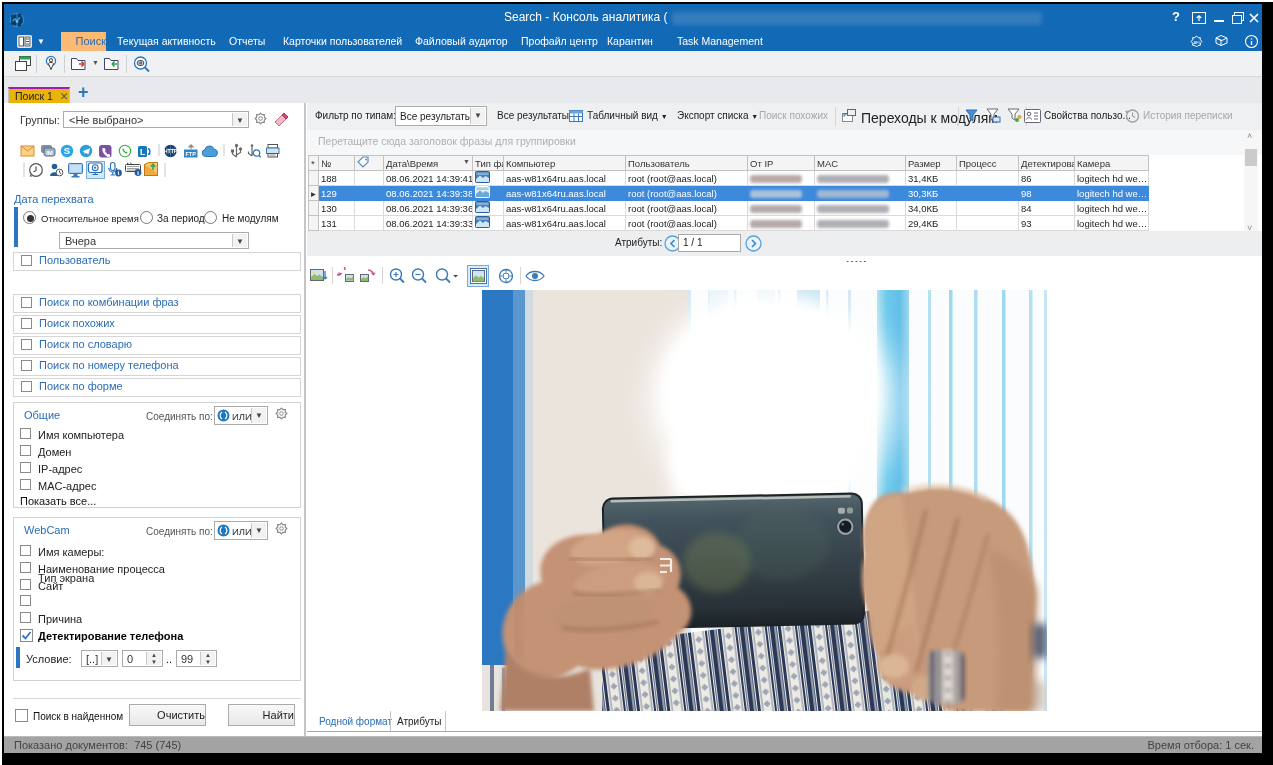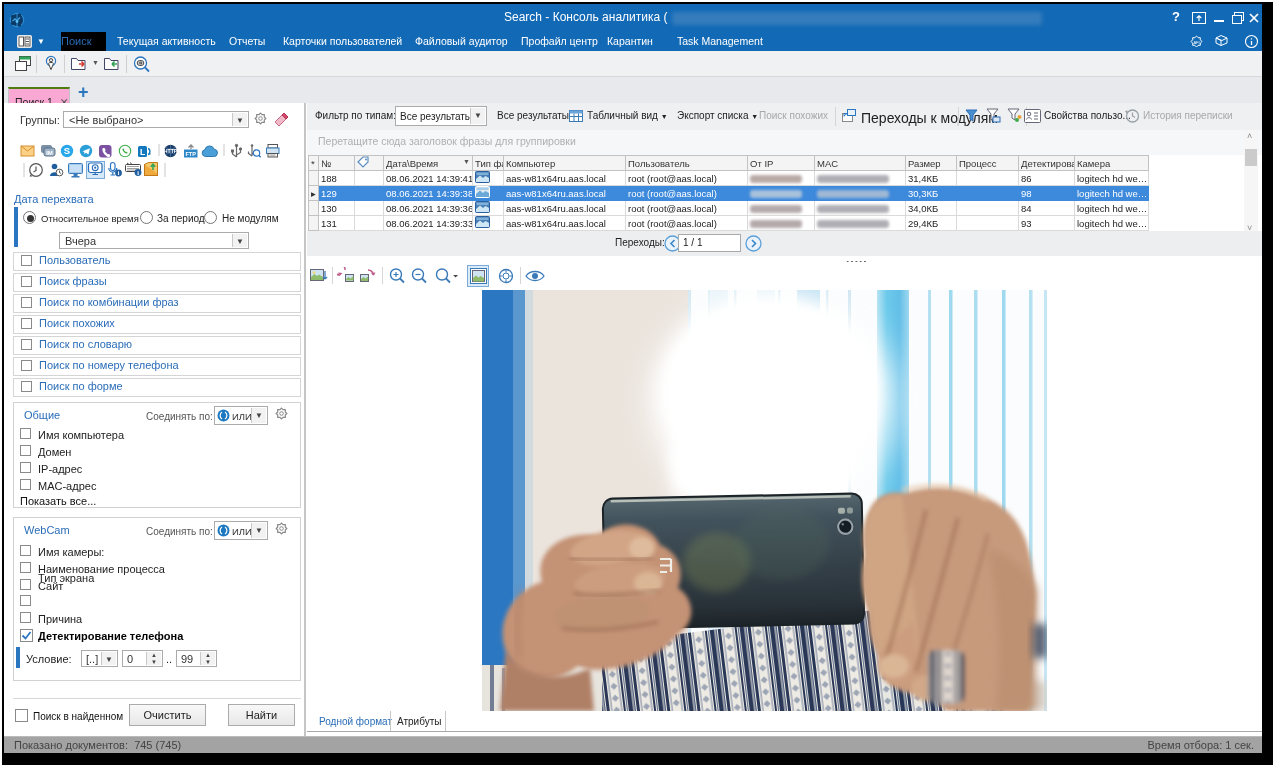--- a/index.html
+++ b/index.html
@@ -16,21 +16,21 @@
 #statusbar{position:absolute;left:4px;top:736px;width:1258px;height:17px;background:#a3a3a3;border-top:1px solid #bababa;font-size:11px;color:#444}
 .ttl{color:#fff;font-size:12px}
 .mitem{color:#fff;font-size:10.5px}
 .sect{color:#2a6db8;font-size:11px}
 .cb{display:inline-block;width:11px;height:11px;border:1px solid #8a8a8a;background:#fff;vertical-align:-1px}
 .ddl{border:1px solid #ababab;background:#fff;height:17px;font-size:11px;position:absolute}
 .ddlarrow{position:absolute;right:1px;top:1px;bottom:1px;width:15px;background:#f2f2f2;border-left:1px solid #c8c8c8;color:#444;font-size:8px;text-align:center;line-height:15px}
 .gbox{position:absolute;border:1px solid #d2d2d2;background:#fff}
 .sbox{position:absolute;left:9px;width:288px;height:19px;border:1px solid #d5d5d5;background:#fff;padding:2px 0 0 7px}
 .sbl{color:#2a6db8;margin-left:7px;position:relative;top:-1px}
-.btn{position:absolute;border:1px solid #ababab;background:linear-gradient(#f8f8f8,#e8e8e8);font-size:11px;color:#222;text-align:center}
+.btn{position:absolute;border:1px solid #ababab;background:linear-gradient(#f8f8f8,#e8e8e8);font-size:11px;color:#222;text-align:right}
 .ghead td{background:#f4f4f4;border:1px solid #c2c2c2;height:12px;padding:0 2px;overflow:hidden;white-space:nowrap;color:#333}
 .grow td{border:1px solid #dadada;height:14.6px;padding:0 2px;overflow:hidden;white-space:nowrap;background:#fff}
 .grow td:first-child{background:#f4f4f4;border-color:#c2c2c2}
 .sel td{background:#3d89dc!important;color:#fff;border-color:#3d89dc}
 .sel td:first-child{background:#f4f4f4!important;color:#333}
 .blr{display:inline-block;height:8px;border-radius:3px;filter:blur(1.5px);vertical-align:middle}
 </style></head>
 <body>
 <div id="frame"></div>
 <div id="app"></div>
@@ -59,21 +59,21 @@
     </svg>
 </div>
 <div id="menubar">
  <svg class="abs" style="left:13px;top:3px" width="17" height="13" viewBox="0 0 17 13">
       <rect x="0.5" y="0.5" width="14" height="12" rx="1" fill="#fff" stroke="#e8e8e8"></rect>
       <rect x="2" y="2" width="4.5" height="9" fill="#fff" stroke="#555"></rect>
       <rect x="8" y="2" width="5" height="9" fill="#fff" stroke="#555"></rect>
       <path d="M8.8 4h3.4M8.8 6.5h3.4M8.8 9h3.4" stroke="#555"></path>
     </svg>
  <span class="abs" style="left:33px;top:5px;color:#fff;font-size:8px">▼</span>
- <div class="abs" style="left:57px;top:0;width:45px;height:19px;background:#000000;text-align:left;font-size:11px;color:#2a6db8;line-height:19px">Поиск</div>
+ <div class="abs" style="left:57px;top:0;width:45px;height:19px;background:#fdba74;text-align:right;font-size:11px;color:#2a6db8;line-height:19px">Поиск</div>
  <span class="mitem abs" style="left:113px;top:3px">Текущая активность</span>
  <span class="mitem abs" style="left:225px;top:3px">Отчеты</span>
  <span class="mitem abs" style="left:279px;top:3px">Карточки пользователей</span>
  <span class="mitem abs" style="left:411px;top:3px">Файловый аудитор</span>
  <span class="mitem abs" style="left:517px;top:3px">Профайл центр</span>
  <span class="mitem abs" style="left:603px;top:3px">Карантин</span>
  <span class="mitem abs" style="left:673px;top:3px">Task Management</span>
  <svg class="abs" style="left:1185px;top:2px" width="15" height="15" viewBox="0 0 15 15">
       <path d="M7.5 1l1.7 1.7h2.1v2.1L13 6.5l-1.7 1.7v2.1H9.2L7.5 12 5.8 10.3H3.7V8.2L2 6.5l1.7-1.7V2.7h2.1z" fill="none" stroke="#fff" transform="translate(0 1)"></path>
       <text x="7.5" y="9.6" font-size="4" fill="#fff" text-anchor="middle" font-family="Liberation Sans">AFI</text>
@@ -111,21 +111,21 @@
     </svg>
  <div class="abs" style="left:122px;top:4px;width:1px;height:18px;background:#d0d0d0"></div>
  <svg class="abs" style="left:128px;top:4px" width="19" height="19" viewBox="0 0 19 19">
       <circle cx="8.5" cy="8" r="6" fill="#fff" stroke="#2a76c0" stroke-width="1.3"></circle>
       <path d="M13 12.5L17 16.5" stroke="#2a76c0" stroke-width="1.8"></path>
       <rect x="5.2" y="5.5" width="6.6" height="5" rx="2.5" fill="none" stroke="#444"></rect>
       <path d="M7.2 6.5v3M8.8 6.5c1.5 0 1.5 3 0 3z" stroke="#444" fill="none"></path>
     </svg>
 </div>
 <div id="tabstrip">
- <div class="abs" style="left:4px;top:10px;width:62px;height:16px;background:#f9a8d4;border:1px solid #c3c3c3;border-bottom:none;border-top:2px solid #4d7c0f;font-size:10.5px;color:#222;padding:7px 0 0 6px">Поиск 1 <span style="color:#555;margin-left:4px">✕</span></div>
+ <div class="abs" style="left:4px;top:10px;width:62px;height:16px;background:#eab308;border:1px solid #c3c3c3;border-bottom:none;border-top:2px solid #a21caf;font-size:10.5px;color:#222;padding:1px 0 0 6px">Поиск 1 <span style="color:#555;margin-left:4px">✕</span></div>
  <div class="abs" style="left:74px;top:7px;width:16px;height:16px;color:#2a76c0;font-size:18px;font-weight:bold;line-height:16px">+</div>
 </div>
 <div id="leftpanel"></div>
 <div id="lp" class="abs" style="left:4px;top:103px;width:302px;height:633px;font-size:11px">
  <span class="abs" style="left:16px;top:11px;color:#333">Группы:</span>
  <div class="ddl" style="left:59px;top:8px;width:186px">
       <span style="position:absolute;left:5px;top:2px;color:#333">&lt;Не выбрано&gt;</span>
       <div class="ddlarrow">▼</div>
     </div>
  <svg class="abs" style="left:249px;top:9px" width="15" height="15" viewBox="0 0 15 15">
@@ -257,21 +257,20 @@
  <div class="abs" style="left:136px;top:108px;width:13px;height:13px;border:1px solid #777;border-radius:50%;background:#fff"></div>
  <span class="abs" style="left:153px;top:110px;color:#222;font-size:10px">За период</span>
  <div class="abs" style="left:200px;top:108px;width:13px;height:13px;border:1px solid #777;border-radius:50%;background:#fff"></div>
  <span class="abs" style="left:218px;top:110px;color:#222;font-size:10px">Не модулям</span>
  <div class="ddl" style="left:55px;top:129px;width:190px">
       <span style="position:absolute;left:5px;top:2px;color:#333">Вчера</span>
       <div class="ddlarrow">▼</div>
     </div>
 
  <div id="sb1" class="sbox" style="top:149px"><span class="cb"></span><span class="sbl">Пользователь</span></div>
- <div class="sbox" style="top:170px"><span class="cb"></span><span class="sbl">Поиск фразы</span></div>
  <div class="sbox" style="top:191px"><span class="cb"></span><span class="sbl">Поиск по комбинации фраз</span></div>
  <div class="sbox" style="top:212px"><span class="cb"></span><span class="sbl">Поиск похожих</span></div>
  <div class="sbox" style="top:254px"><span class="cb"></span><span class="sbl">Поиск по номеру телефона</span></div>
  <div class="sbox" style="top:233px"><span class="cb"></span><span class="sbl">Поиск по словарю</span></div>
  <div class="sbox" style="top:275px"><span class="cb"></span><span class="sbl">Поиск по форме</span></div>
 
  <div class="gbox" style="left:9px;top:299px;width:288px;height:106px"></div>
  <span class="sect abs" style="left:20px;top:306px">Общие</span>
  <span class="abs" style="left:142px;top:308px;color:#555;font-size:10px">Соединять по:</span>
  <div class="ddl" style="left:210px;top:303px;width:54px;height:19px">
@@ -516,21 +515,21 @@
         </tr>
 </tbody>
     </table>
 </div>
 <div id="gsb" class="abs" style="left:1244px;top:130px;width:14px;height:107px;background:#f6f6f6">
  <span class="abs" style="left:3px;top:1px;color:#888;font-size:9px">˄</span>
  <div class="abs" style="left:1px;top:19px;width:12px;height:17px;background:#cbcbcb"></div>
  <span class="abs" style="left:3px;top:93px;color:#888;font-size:9px">˅</span>
 </div>
 <div id="pagrow" class="abs" style="left:307px;top:231px;width:955px;height:25px;background:#edeef0;font-size:10px;color:#222">
- <span class="abs" style="left:308px;top:6px">Переходы:</span>
+ <span class="abs" style="left:308px;top:6px">Атрибуты:</span>
  <svg class="abs" style="left:357px;top:4px" width="17" height="17" viewBox="0 0 17 17">
       <circle cx="8.5" cy="8.5" r="7.5" fill="#eaf3fb" stroke="#5ba0d8" stroke-width="1.3"></circle>
       <path d="M10.5 5L7 8.5l3.5 3.5" stroke="#3a87c8" stroke-width="1.6" fill="none"></path>
     </svg>
  <div class="abs" style="left:371px;top:3px;width:63px;height:18px;background:#fff;border:1px solid #aaa">
       <span style="position:absolute;left:4px;top:2px">1 / 1</span>
     </div>
  <svg class="abs" style="left:438px;top:4px" width="17" height="17" viewBox="0 0 17 17">
       <circle cx="8.5" cy="8.5" r="7.5" fill="#eaf3fb" stroke="#5ba0d8" stroke-width="1.3"></circle>
       <path d="M7 5l3.5 3.5L7 12" stroke="#3a87c8" stroke-width="1.6" fill="none"></path>

